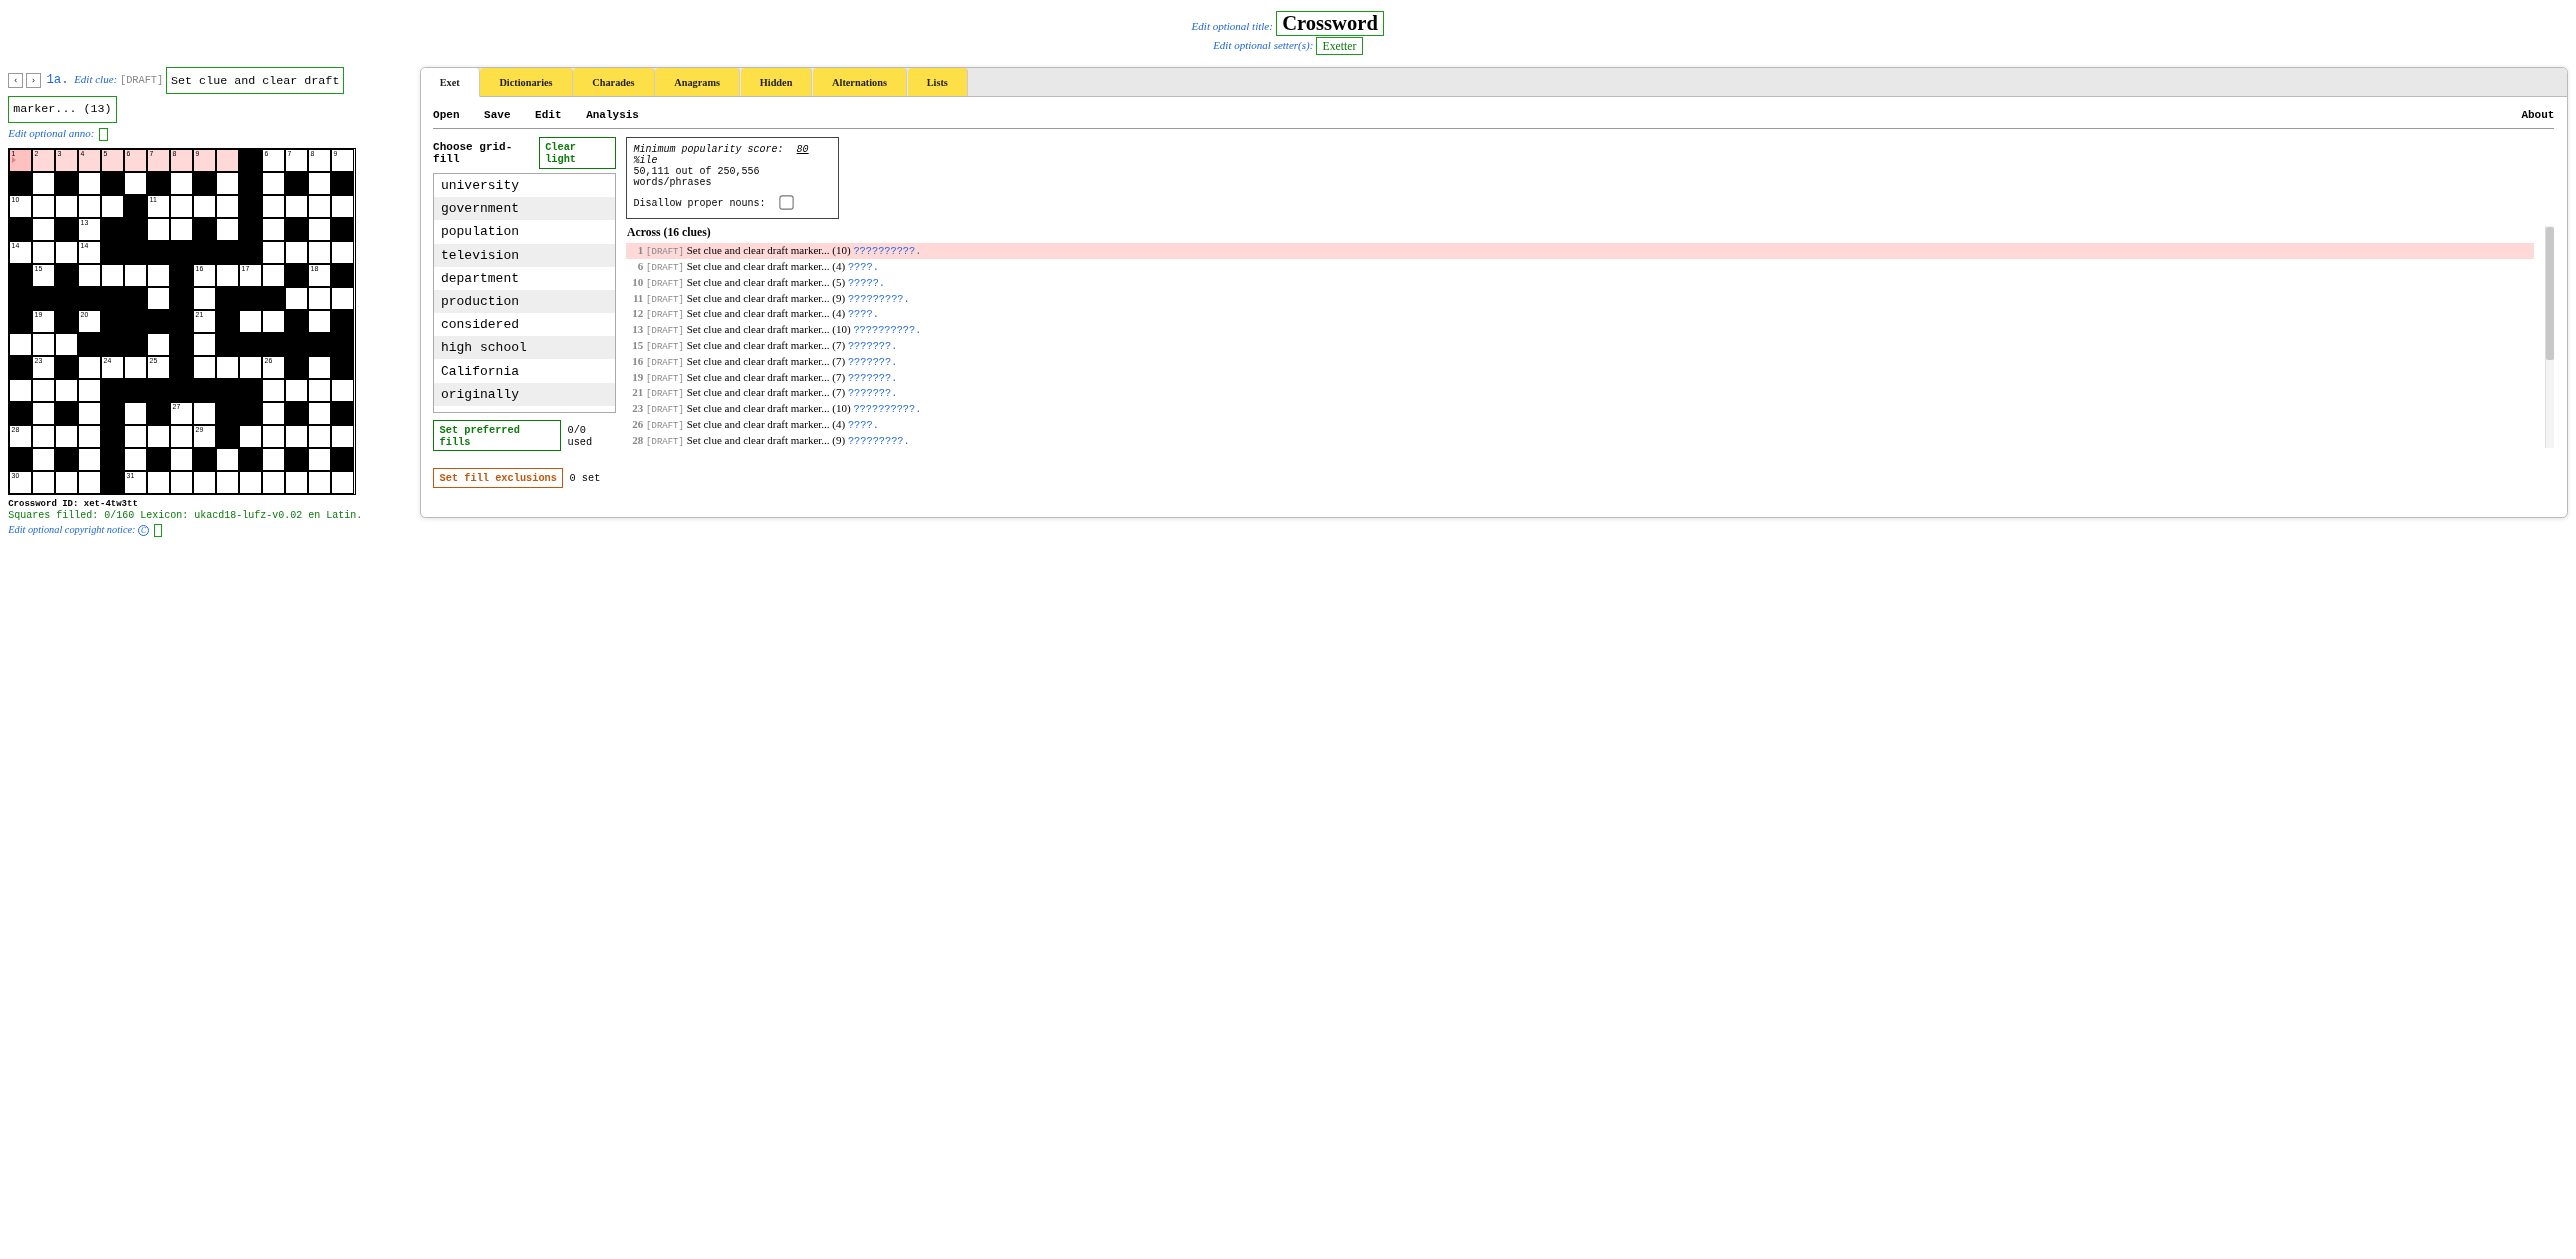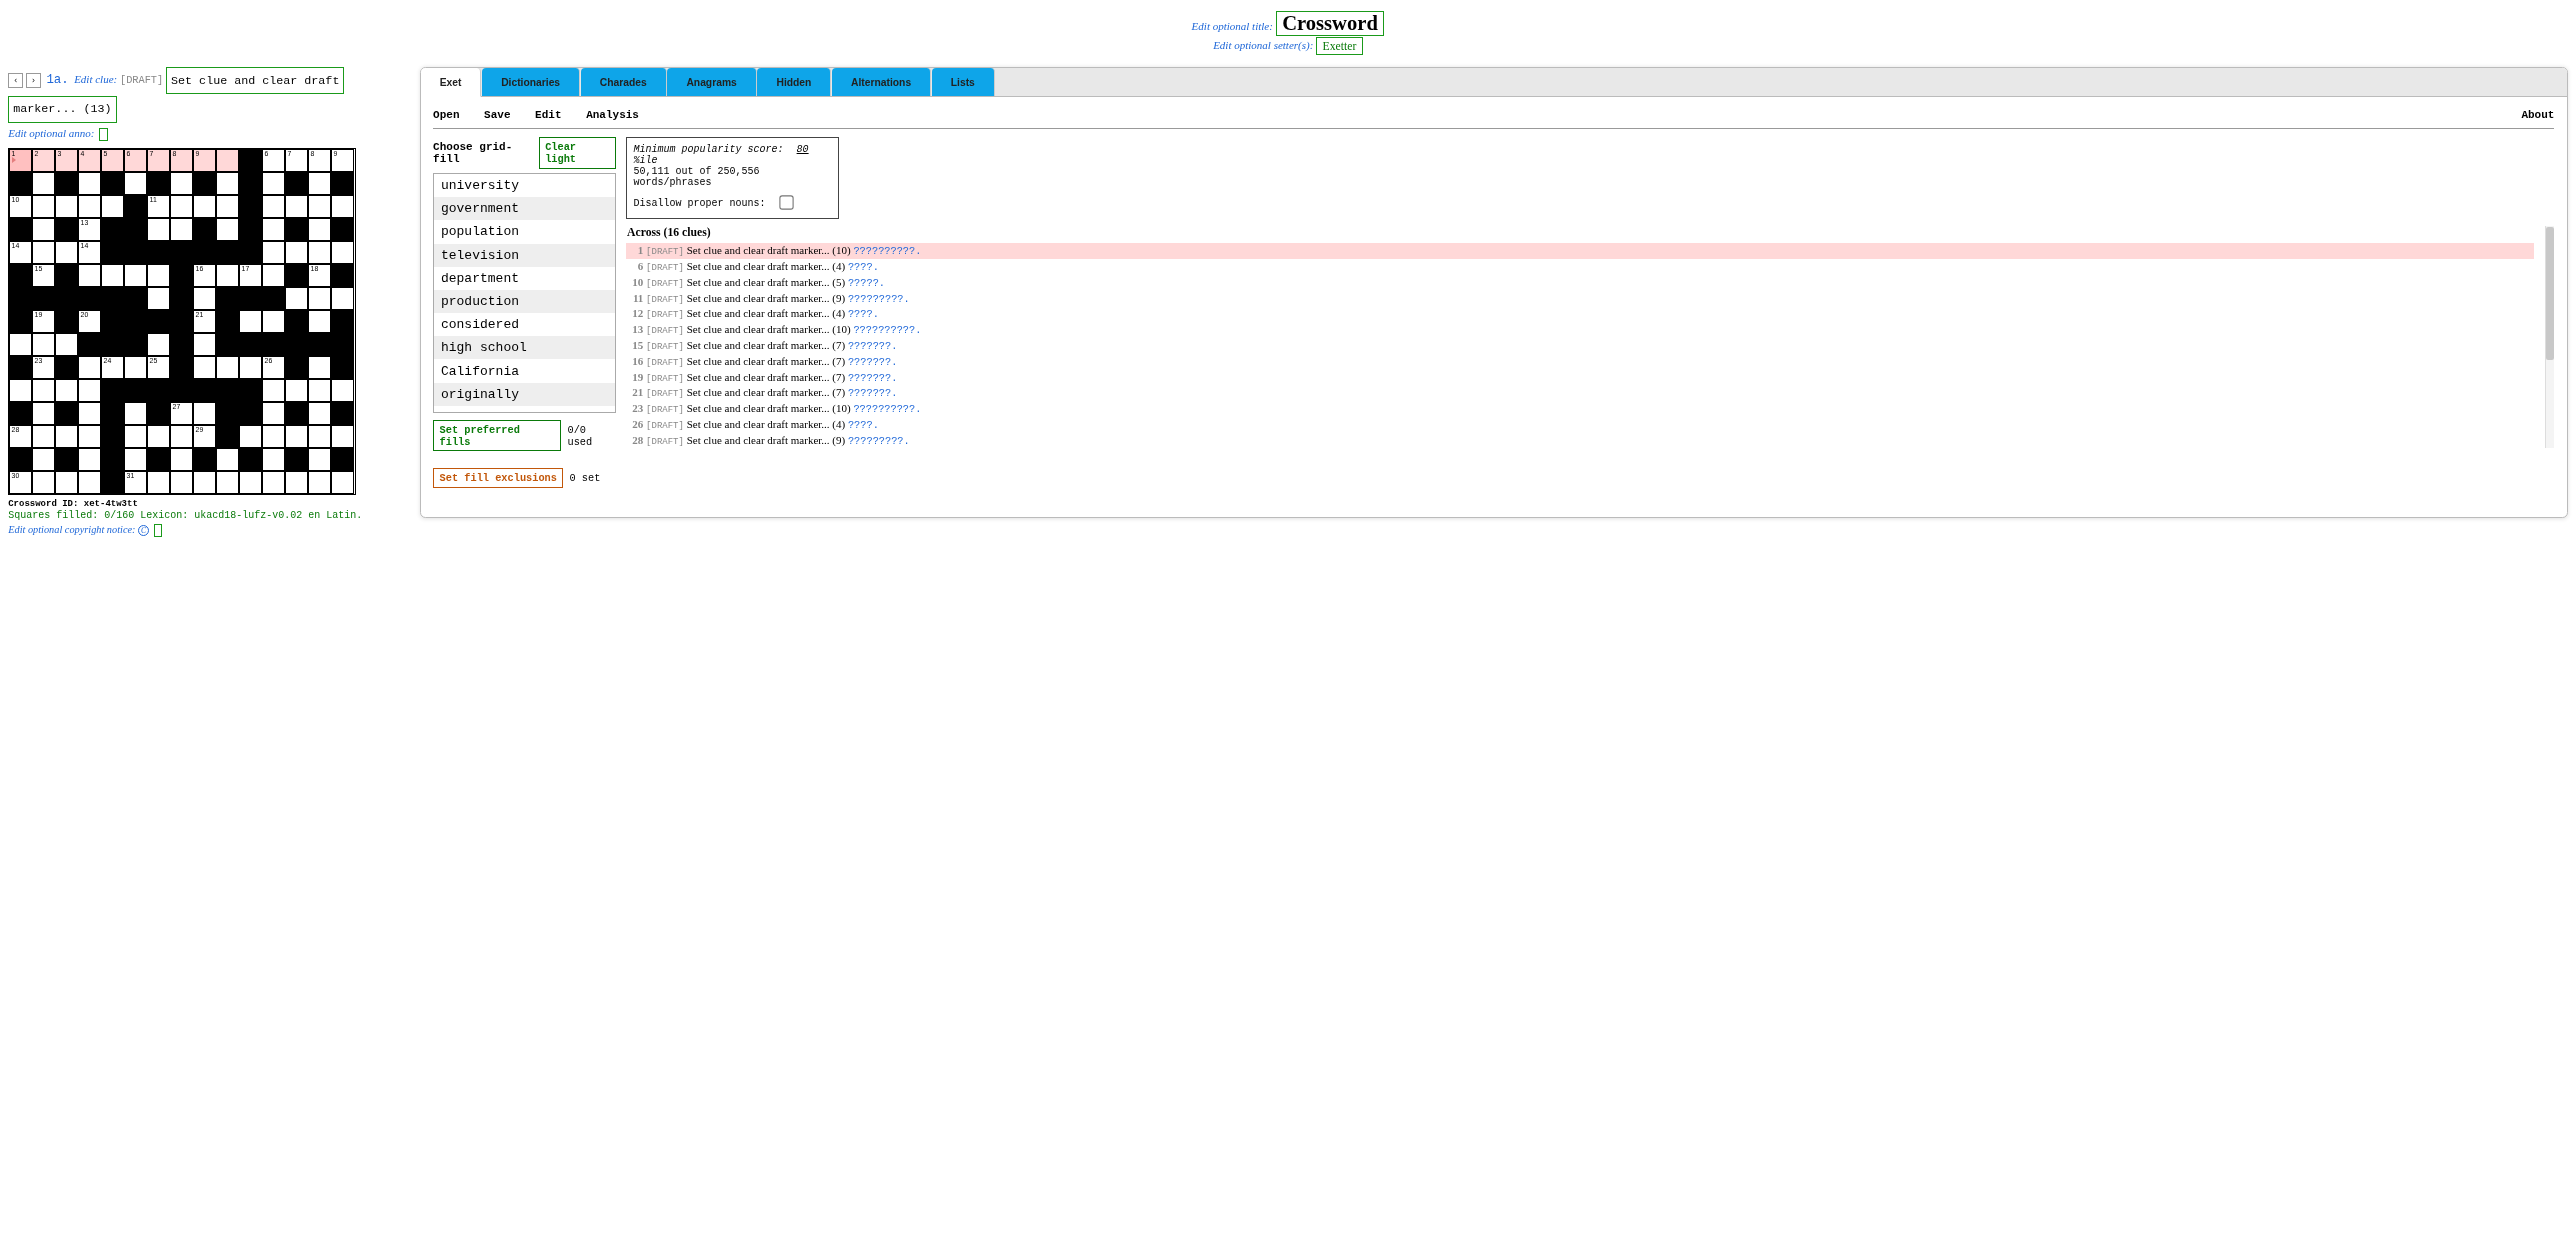--- a/index.html
+++ b/index.html
@@ -65,26 +65,26 @@
   .grid-footer .copy { margin-top: 2.7px; font-size: 10.3px; }
   .copy-circ { display:inline-block; border:0.7px solid #2068d8; border-radius: 50%; width:11px; height:11px; line-height:9.6px; text-align:center; font-size:7.6px; color:#2068d8; font-style: italic; vertical-align: middle;}
   .copy-box { display:inline-block; border:0.7px solid #1a9a1a; width:8.2px; height:12.4px; vertical-align: middle; margin-left:2.7px;}
   
   .panel {
     border: 0.7px solid #bbb; border-radius: 5.5px; background: #fff;
     box-shadow: 0 0.7px 4.1px rgba(0,0,0,0.12); overflow: hidden;
   }
   .tabs {
     display: flex; background: #e8e8e8; border-bottom: 0.7px solid #bbb;
-    font-family: Liberation Sans, sans-serif; font-weight: bold; font-size: 10.3px;
+    font-family: Liberation Serif, serif; font-weight: bold; font-size: 10.3px;
   }
   .tab {
     padding: 8.2px 19px; border-right: 0.7px solid #ccc; cursor: pointer;
     border-top-left-radius: 4.1px; border-top-right-radius: 4.1px;
-    background: #0ea5e9; color: #222; margin-right: 0.7px;
+    background: #fde047; color: #222; margin-right: 0.7px;
   }
   .tab.active { background: #fff; border-bottom: 0.7px solid #fff; margin-bottom: -0.7px; }
   .panel-body { padding: 9.6px 12.4px 12.4px 12.4px; }
   .menu-row {
     display: flex; justify-content: space-between; border-bottom: 0.7px solid #999;
     padding: 2.7px 0 6.9px 0; margin-bottom: 8.2px;
     font-family: 'Courier New', monospace; font-weight: bold; font-size: 11px; gap: 20px;
   }
   .menu-left span { margin-right: 18px; cursor: pointer; }
   .panel-cols { display: flex; gap: 9.6px; align-items: flex-start; }

